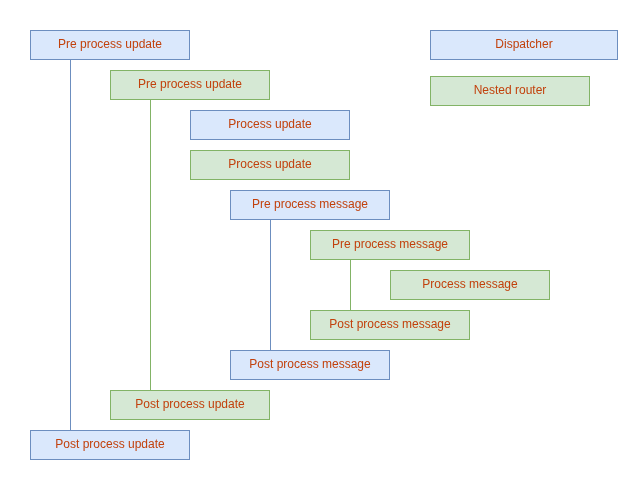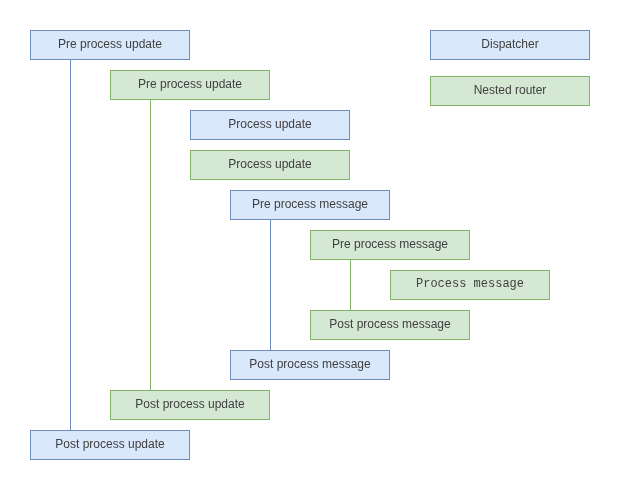--- a/index.html
+++ b/index.html
@@ -18,21 +18,21 @@
     overflow: hidden;
   }
   .node {
     position: absolute;
     box-sizing: border-box;
     display: flex;
     align-items: center;
     justify-content: center;
     font-size: 12px;
     line-height: 1.15;
-    color: #404040;
+    color: #c2410c;
     text-align: center;
     border-width: 1px;
     border-style: solid;
     white-space: nowrap;
     z-index: 2;
   }
   .node.dispatcher {
     background: #dae8fc;
     border-color: #6c8ebf;
   }
@@ -79,37 +79,37 @@
       </div>
       <div class="node router" style="left: 190px; top: 150px; width: 160px; height: 30px;">
         <span>Process update</span>
       </div>
       <div class="node dispatcher" style="left: 230px; top: 190px; width: 160px; height: 30px;">
         <span>Pre process message</span>
       </div>
       <div class="node router" style="left: 310px; top: 230px; width: 160px; height: 30px;">
         <span>Pre process message</span>
       </div>
-      <div class="node router" style="left: 390px; top: 270px; width: 160px; height: 30px; font-family: Liberation Mono, monospace;">
+      <div class="node router" style="left: 390px; top: 270px; width: 160px; height: 30px;">
         <span>Process message</span>
       </div>
       <div class="node router" style="left: 310px; top: 310px; width: 160px; height: 30px;">
         <span>Post process message</span>
       </div>
       <div class="node dispatcher" style="left: 230px; top: 350px; width: 160px; height: 30px;">
         <span>Post process message</span>
       </div>
       <div class="node router" style="left: 110px; top: 390px; width: 160px; height: 30px;">
         <span>Post process update</span>
       </div>
       <div class="node dispatcher" style="left: 30px; top: 430px; width: 160px; height: 30px;">
         <span>Post process update</span>
       </div>
     </div>
   <div id="legend-layer" class="legend-group">
-      <div class="node dispatcher" style="left: 430px; top: 30px; width: 160px; height: 30px;">
+      <div class="node dispatcher" style="left: 430px; top: 30px; width: 188px; height: 30px;">
         <span>Dispatcher</span>
       </div>
       <div class="node router" style="left: 430px; top: 76px; width: 160px; height: 30px;">
         <span>Nested router</span>
       </div>
     </div>
 </div>
 
 </body></html>

